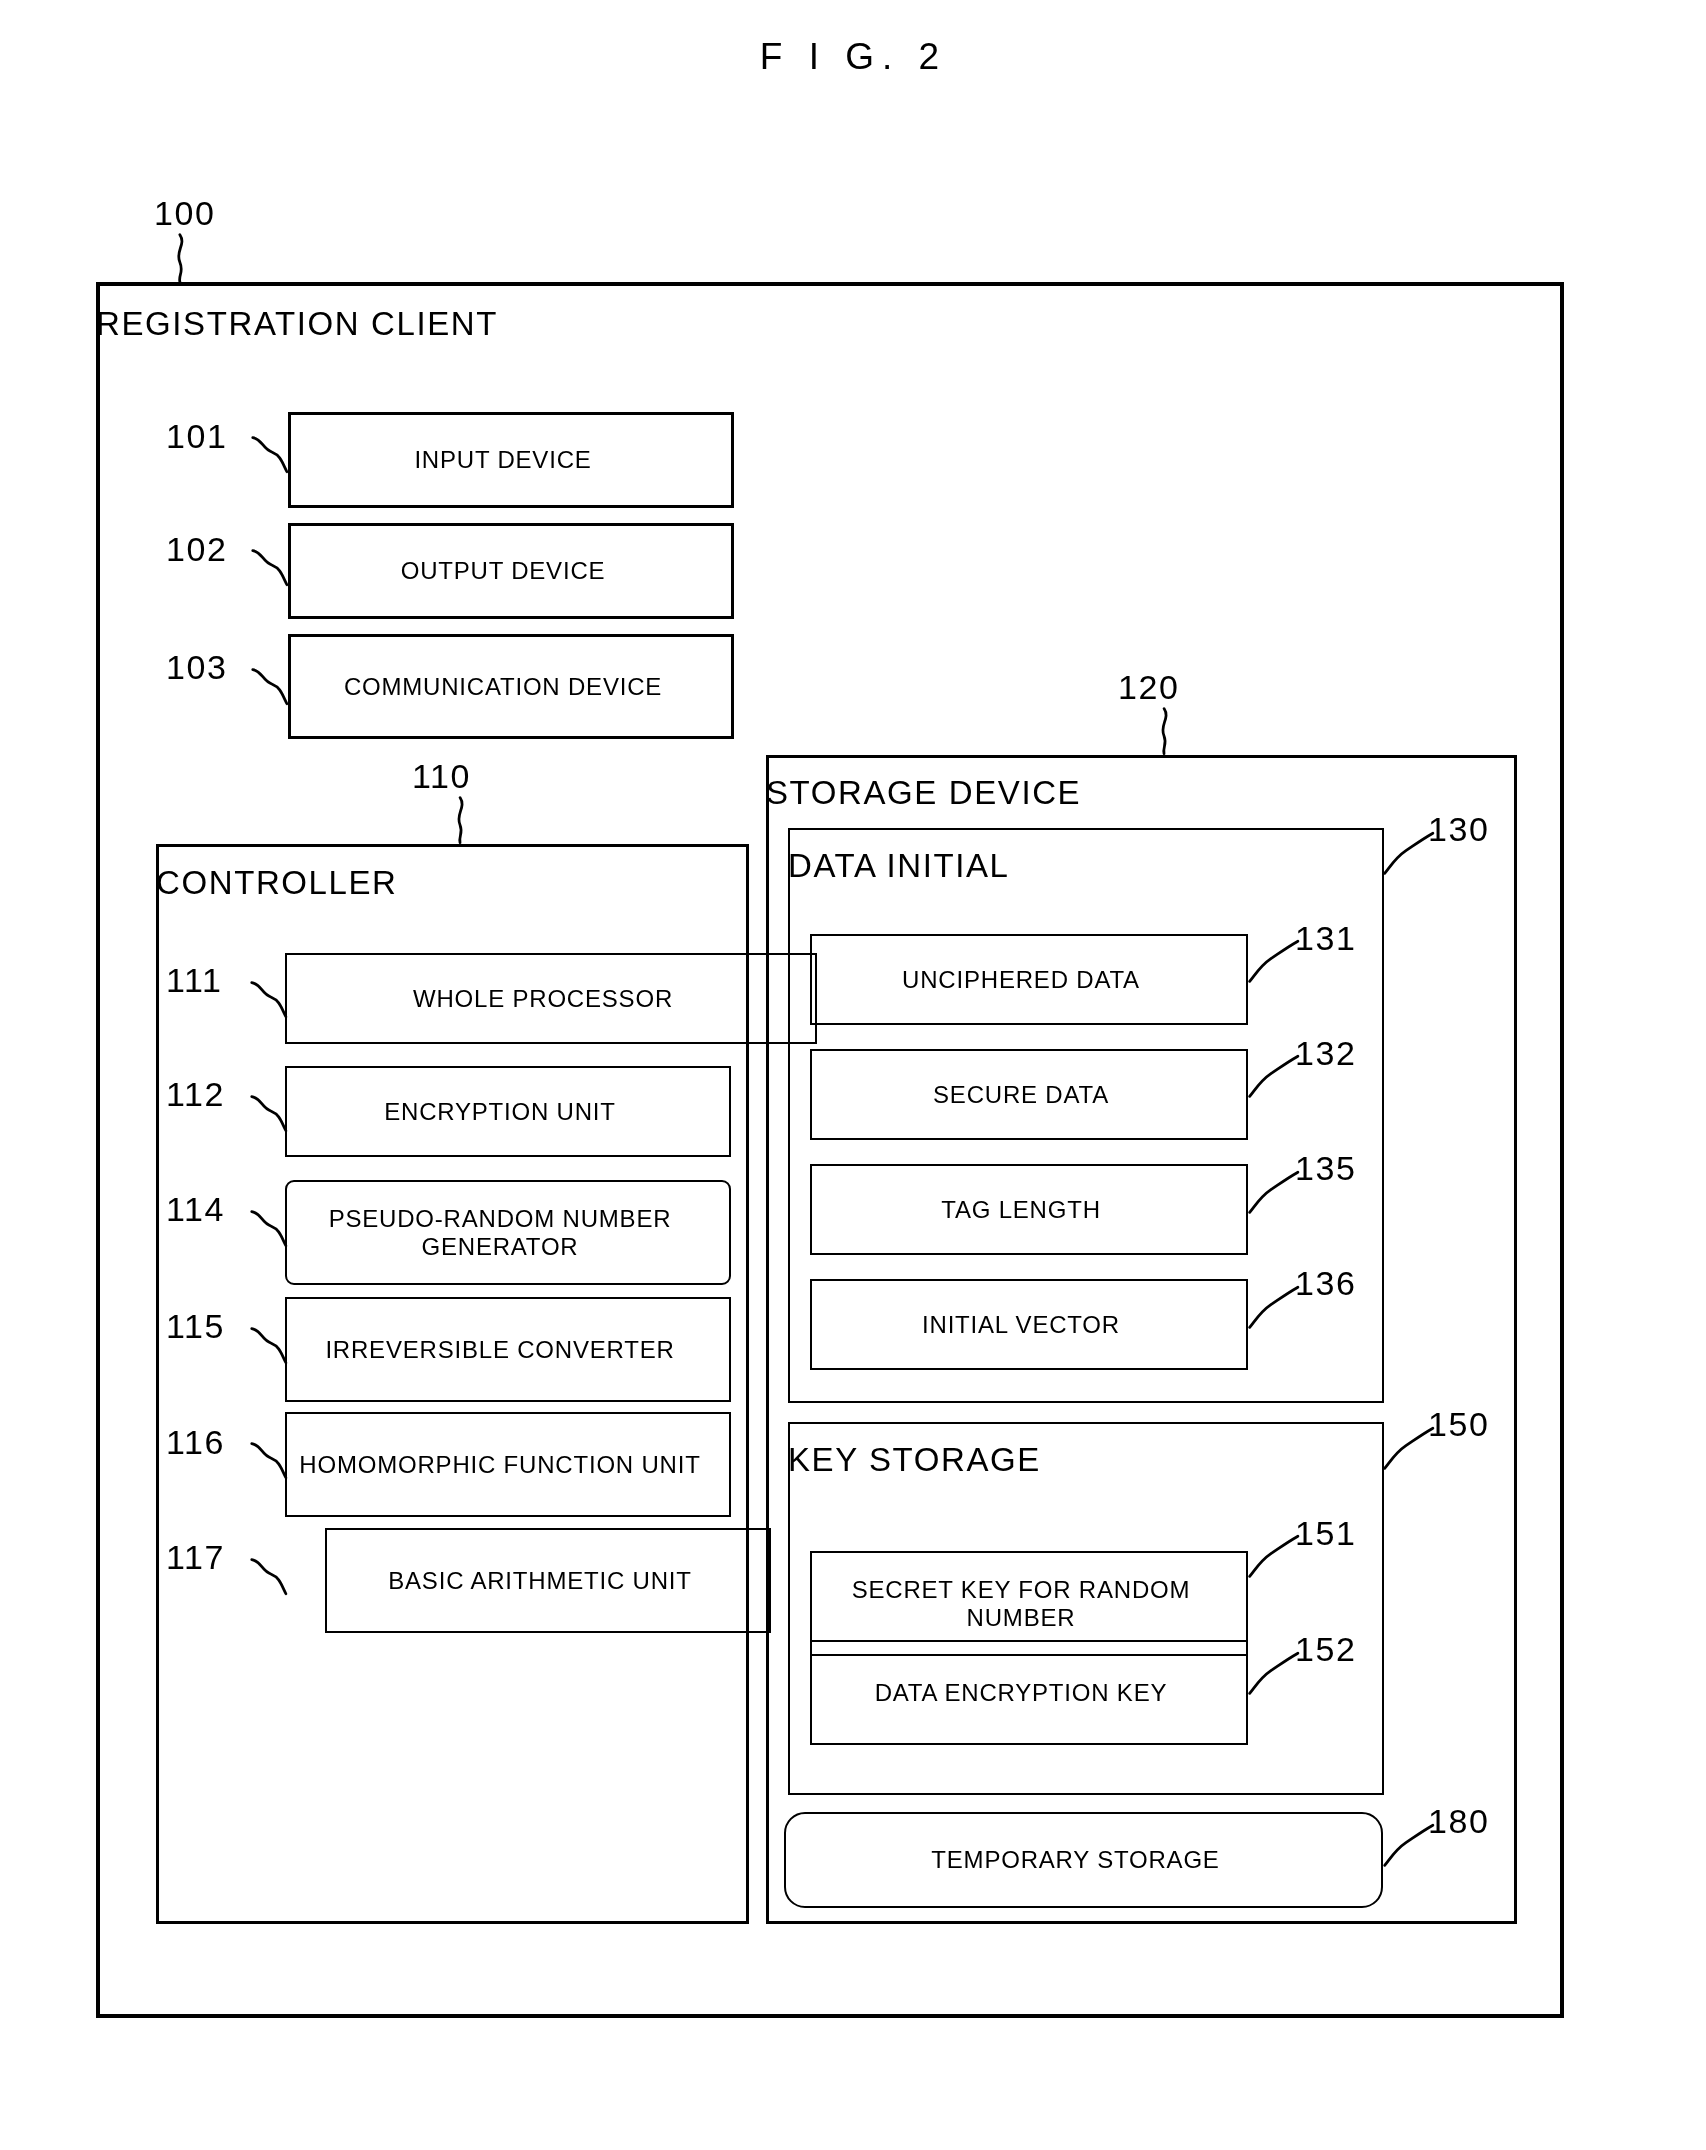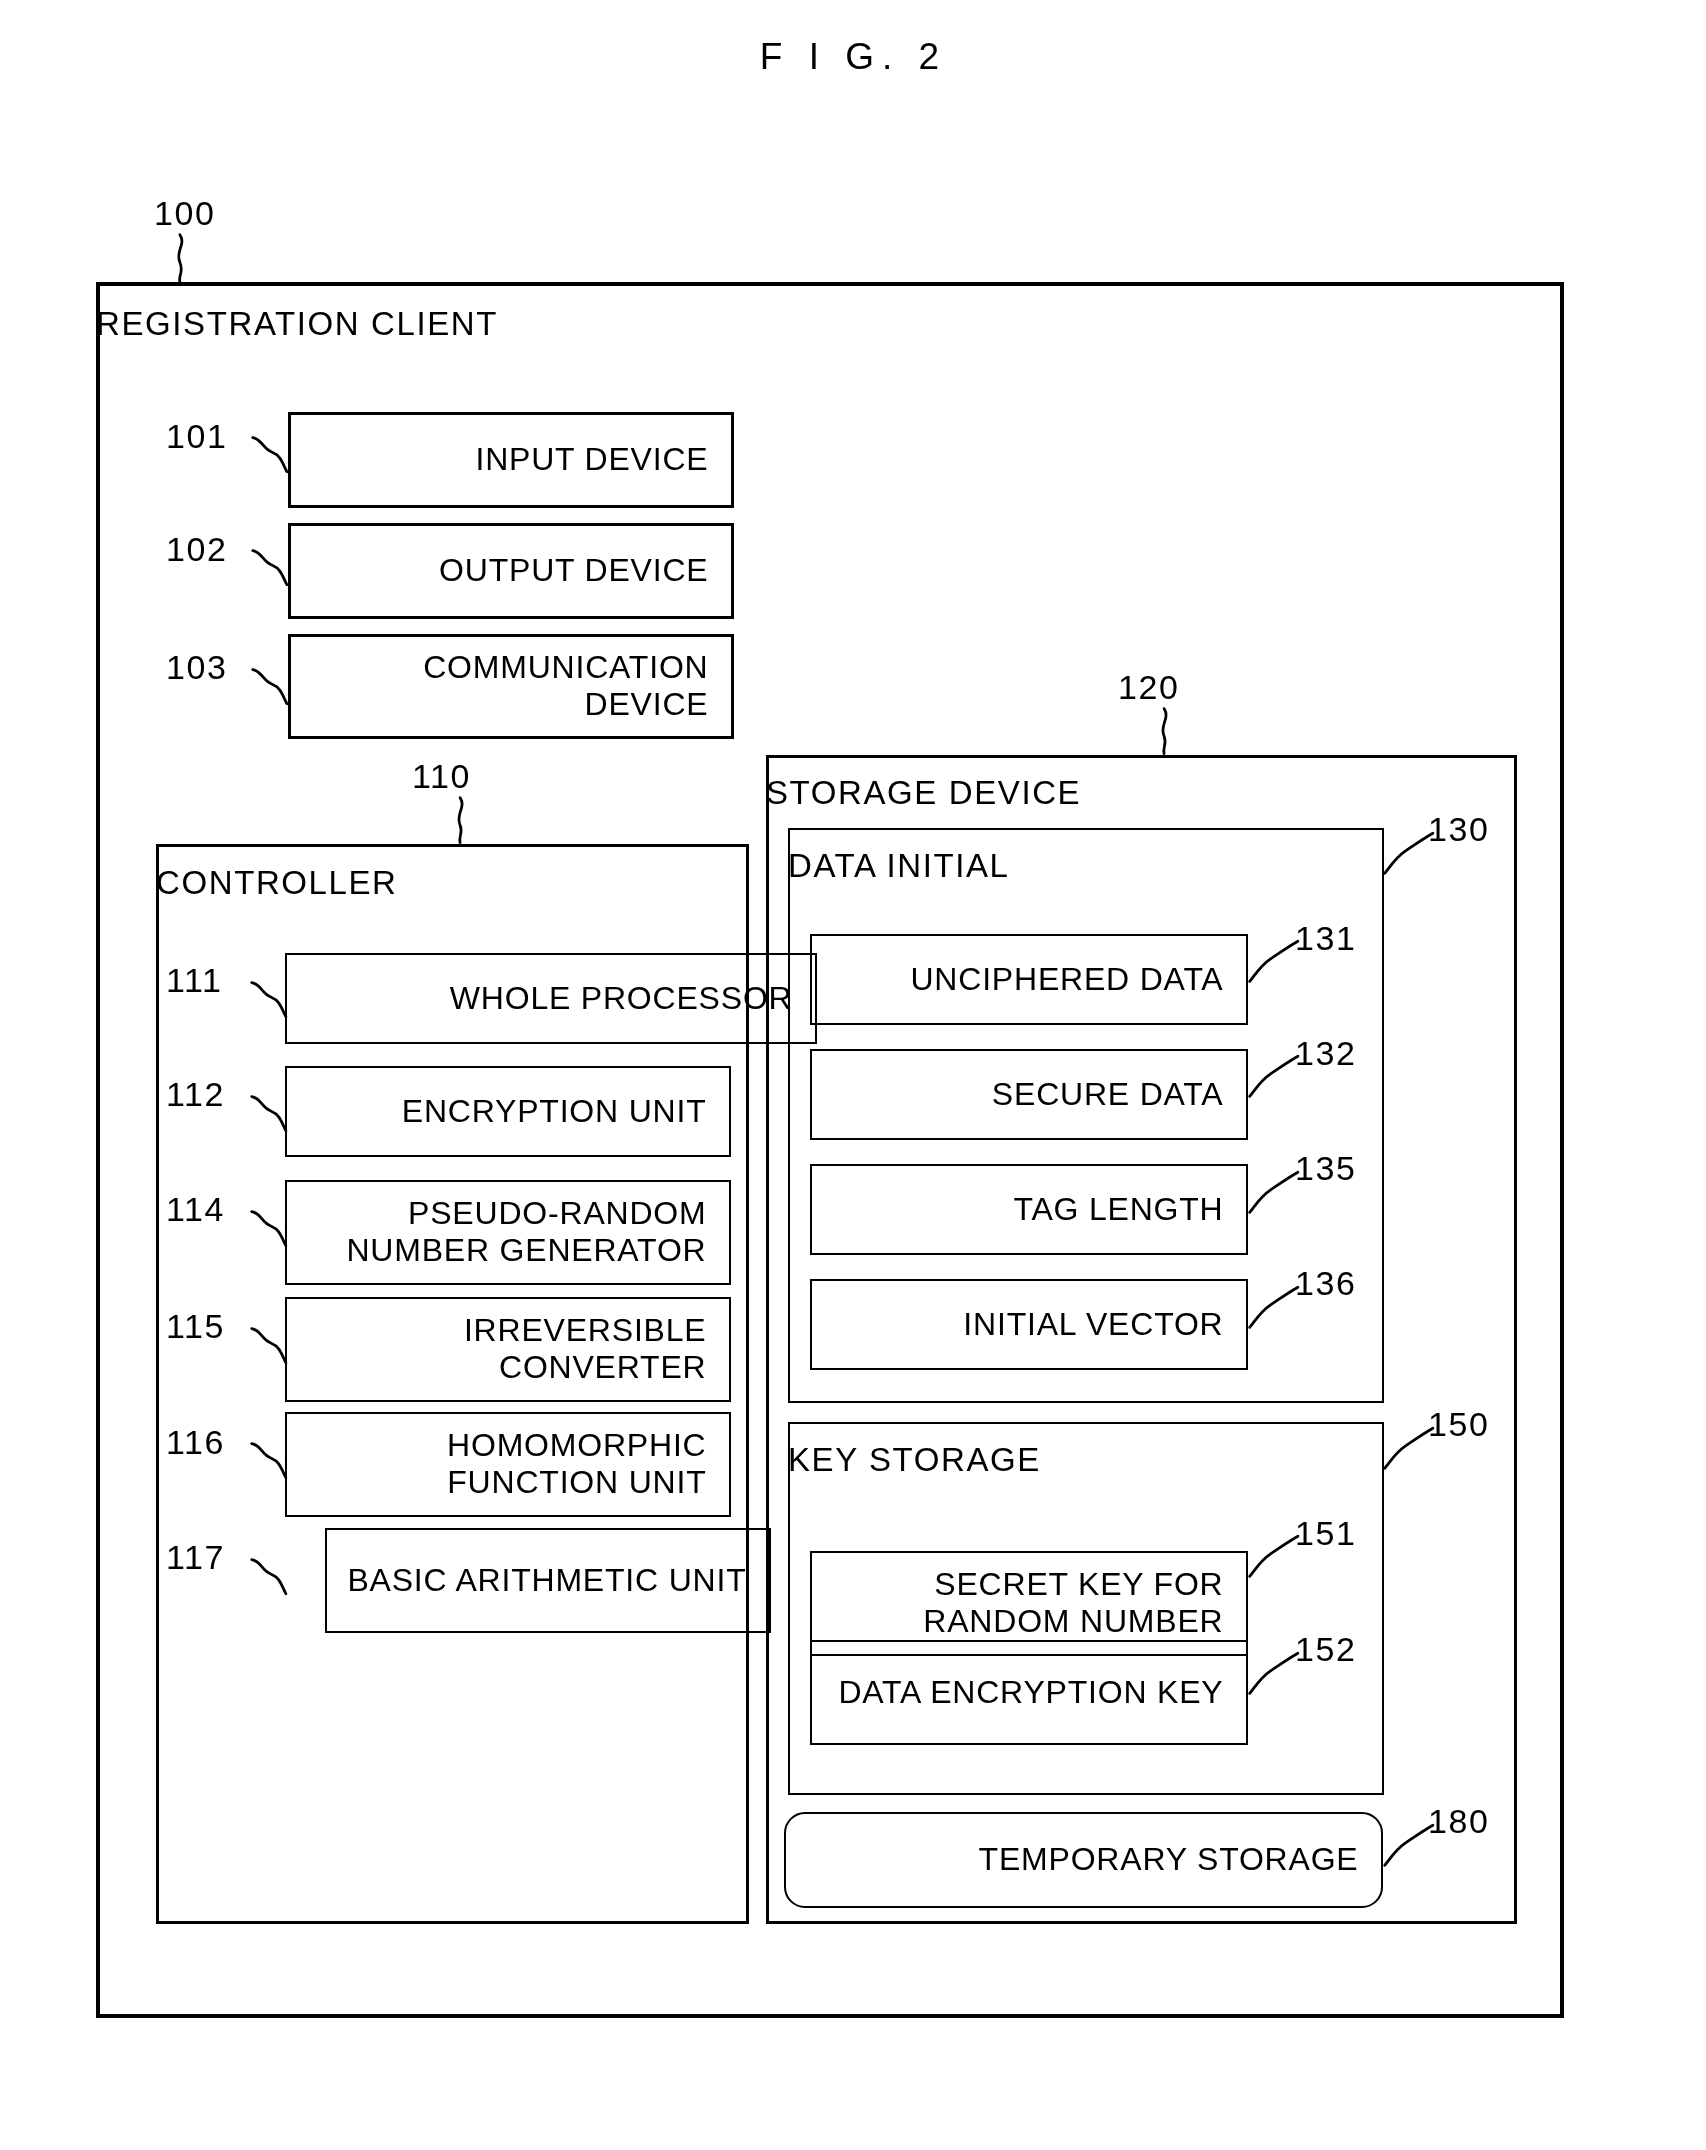--- a/index.html
+++ b/index.html
@@ -20,21 +20,21 @@
   .box.thin{ border-width:2.4px; }
   .box.outer{ border-width:4px; }
   .caption{
     position:absolute; left:0; right:0;
     text-align:left; font-size:33px; letter-spacing:1.6px;
     line-height:1.12;
   }
   .boxlabel{
     position:absolute; left:0; right:16px; top:50%;
     transform:translateY(-50%);
-    text-align:right; font-size:32px; letter-spacing:0.8px;
+    text-align:center; font-size:24px; letter-spacing:0.8px;
     line-height:1.18; padding:0 6.5px; box-sizing:border-box;
   }
   .refnum{
     position:absolute; font-size:34px; letter-spacing:1.6px; white-space:nowrap;
   }
   svg.leader{ position:absolute; overflow:visible; pointer-events:none; }
   svg.leader path{ fill:none; stroke:#000; stroke-width:3.4; stroke-linecap:round; }
 </style>
 </head>
 <body>
@@ -94,21 +94,21 @@
   <path d="M2,2 C14,4 14,16 26,20 C36,24 38,32 44,44"></path>
 </svg>
 <div class="box thin" style="left:285px; top:1066px; width:446px; height:91px;">
   <div class="boxlabel">ENCRYPTION UNIT</div>
 </div>
 
 <div class="refnum" style="left:166px; top:1190px;">114</div>
 <svg class="leader" style="left:250px; top:1210px;" width="49" height="39" viewBox="0 0 60 48">
   <path d="M2,2 C14,4 14,16 26,20 C36,24 38,32 44,44"></path>
 </svg>
-<div class="box thin" style="left:285px; top:1180px; width:446px; height:105px;">
+<div class="box thin" style="left:285px; top:1180px; width:446px; height:105px;border-radius:9px;">
   <div class="boxlabel">PSEUDO-RANDOM NUMBER GENERATOR</div>
 </div>
 
 <div class="refnum" style="left:166px; top:1307px;">115</div>
 <svg class="leader" style="left:250px; top:1327px;" width="49" height="39" viewBox="0 0 60 48">
   <path d="M2,2 C14,4 14,16 26,20 C36,24 38,32 44,44"></path>
 </svg>
 <div class="box thin" style="left:285px; top:1297px; width:446px; height:105px;">
   <div class="boxlabel">IRREVERSIBLE CONVERTER</div>
 </div>

